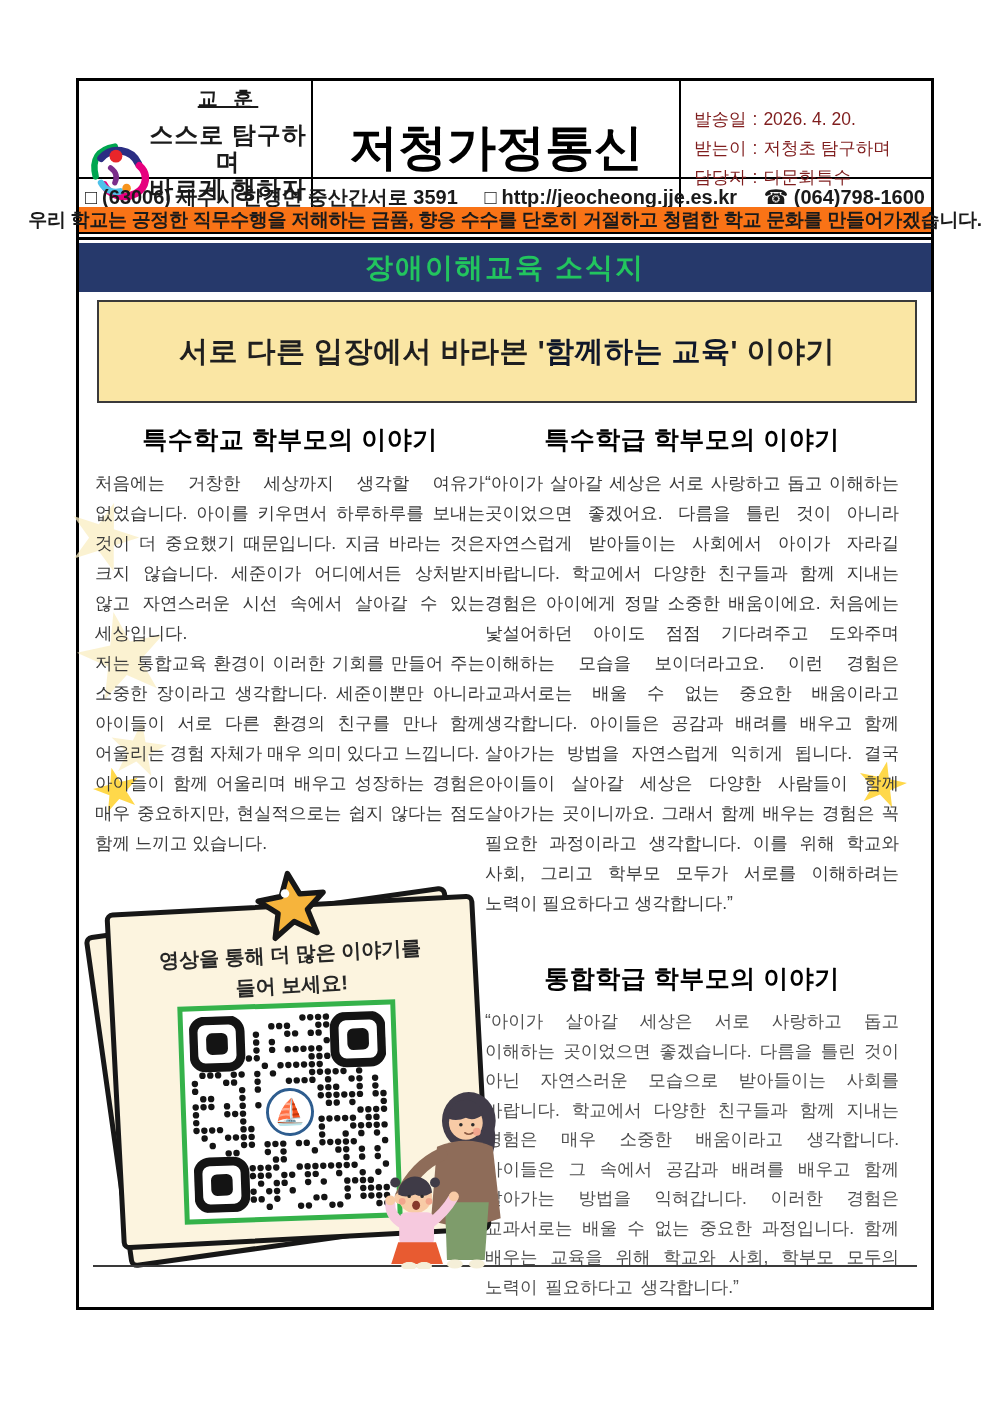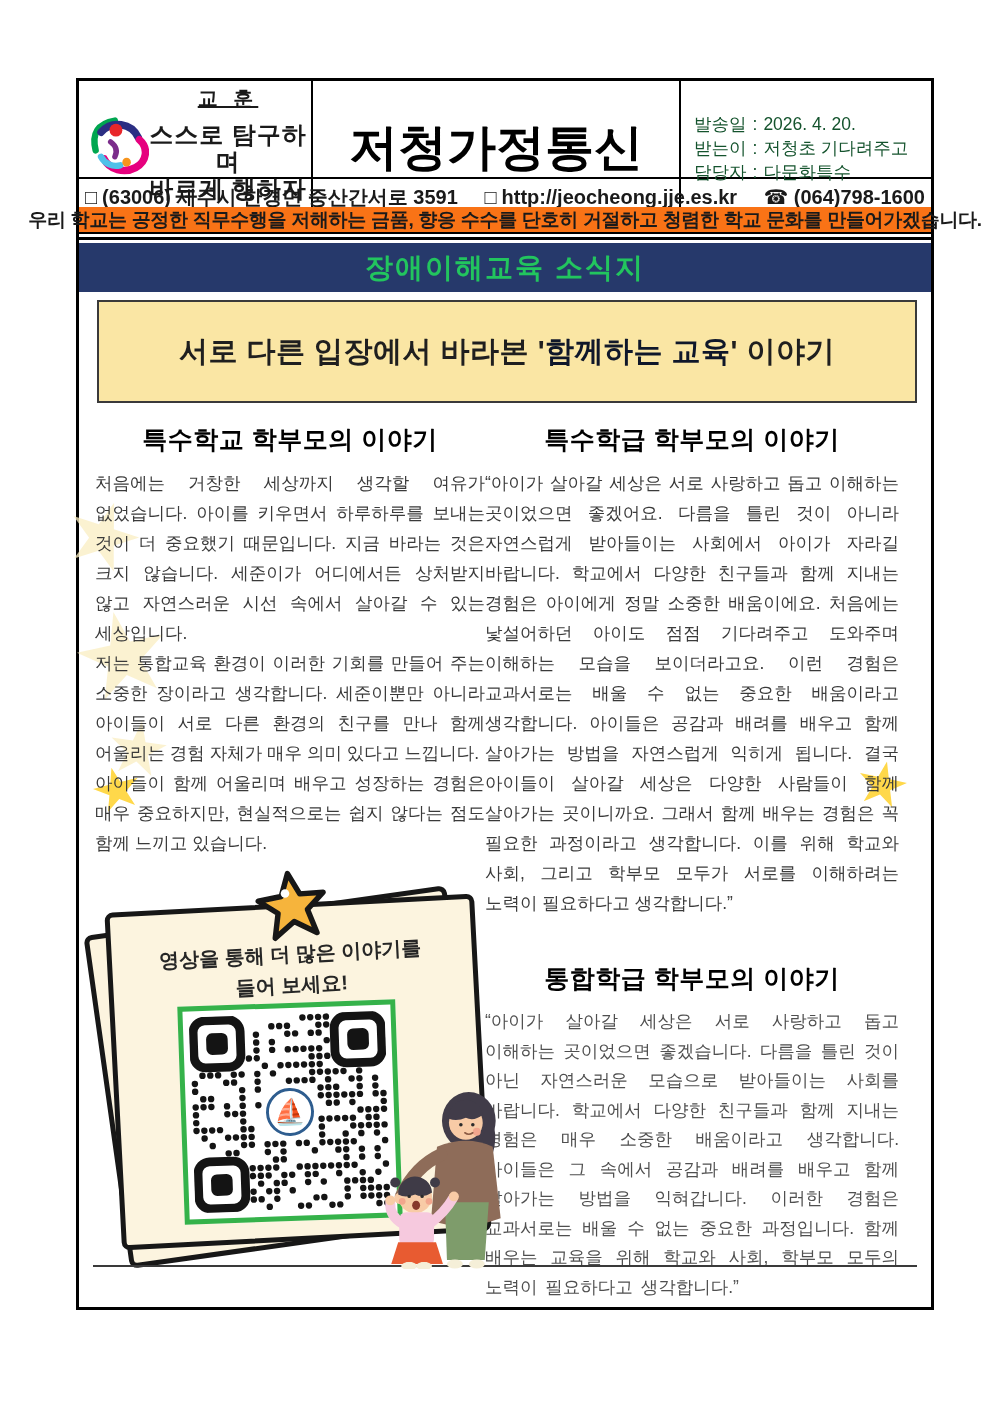--- a/index.html
+++ b/index.html
@@ -5,29 +5,29 @@
   html,body{margin:0;padding:0;background:#fff;}
   .page{position:relative;width:992px;height:1403px;background:#ffffff;
         font-family:"Liberation Sans","DejaVu Sans",sans-serif;color:#1a1a1a;overflow:hidden;}
   .frame{position:absolute;left:76px;top:78px;width:852px;height:1226px;border:3px solid #000;background:#fff;}
 
   
   .hrow1{position:absolute;left:0;top:0;width:100%;height:96px;display:grid;
          grid-template-columns:234px 368px 1fr;border-bottom:2px solid #000;}
   .cell{border-right:2px solid #000;}
   .cell:last-child{border-right:none;}
-  .cell-motto{display:flex;align-items:center;padding:4px 4px 12px 6px;}
+  .cell-motto{display:flex;align-items:flex-end;padding:4px 4px 12px 6px;}
   .logo{width:64px;height:64px;flex:0 0 auto;}
   .motto-text{flex:1;text-align:center;font-weight:bold;}
   .motto-label{display:block;font-size:20px;letter-spacing:5px;text-decoration:underline;margin-bottom:9px;}
   .motto-line{display:block;font-size:24px;line-height:27px;letter-spacing:1px;}
   .cell-title{display:flex;align-items:center;justify-content:center;
               font-size:49px;font-weight:bold;letter-spacing:0px;color:#000;}
-  .cell-info{display:flex;flex-direction:column;justify-content:center;
-             padding-left:13px;font-size:17.5px;color:#14532d;}
+  .cell-info{display:flex;flex-direction:column;justify-content:center;gap:5px;
+             padding-left:13px;font-size:17.5px;color:#7f1d1d;}
   .info-line{white-space:nowrap;}
   .info-line .sep{padding:0 6px;}
   .hrow2{position:absolute;left:0;top:98px;width:100%;height:26px;display:flex;align-items:center;
          justify-content:space-between;font-weight:bold;font-size:20px;padding:18px 6px;box-sizing:border-box;
          border-bottom:2px solid #000;white-space:nowrap;}
   .hrow2 .glyph{font-weight:normal;padding-right:5px;}
   .hrow3{position:absolute;left:0;top:126px;width:100%;height:25px;background:#f97316;
          display:flex;align-items:center;justify-content:center;font-weight:bold;font-size:19px;
          letter-spacing:-0.3px;white-space:nowrap;border-bottom:2px solid #000;}
   .hline{position:absolute;left:0;top:156px;width:100%;height:3px;background:#000;}
@@ -95,21 +95,21 @@
           <span class="motto-line">스스로 탐구하며</span>
           <span class="motto-line">바르게 행하자</span>
         </div>
       </div>
       <div class="cell cell-title">저청가정통신</div>
       <div class="cell cell-info">
         <div class="info-line">
           <span>발송일</span><span class="sep">:</span><span>2026. 4. 20.</span>
         </div>
         <div class="info-line">
-          <span>받는이</span><span class="sep">:</span><span>저청초 기다려주고</span>
+          <span>받는이</span><span class="sep">:</span><span>저청초 탐구하며</span>
         </div>
         <div class="info-line">
           <span>담당자</span><span class="sep">:</span><span>다문화특수</span>
         </div>
       </div>
     </div>
 
     <div class="hrow2">
       <span><span class="glyph">□</span><span>(63006) 제주시 한경면 중산간서로 3591</span></span>
       <span><span class="glyph">□</span><span>http://jeocheong.jje.es.kr</span></span>

